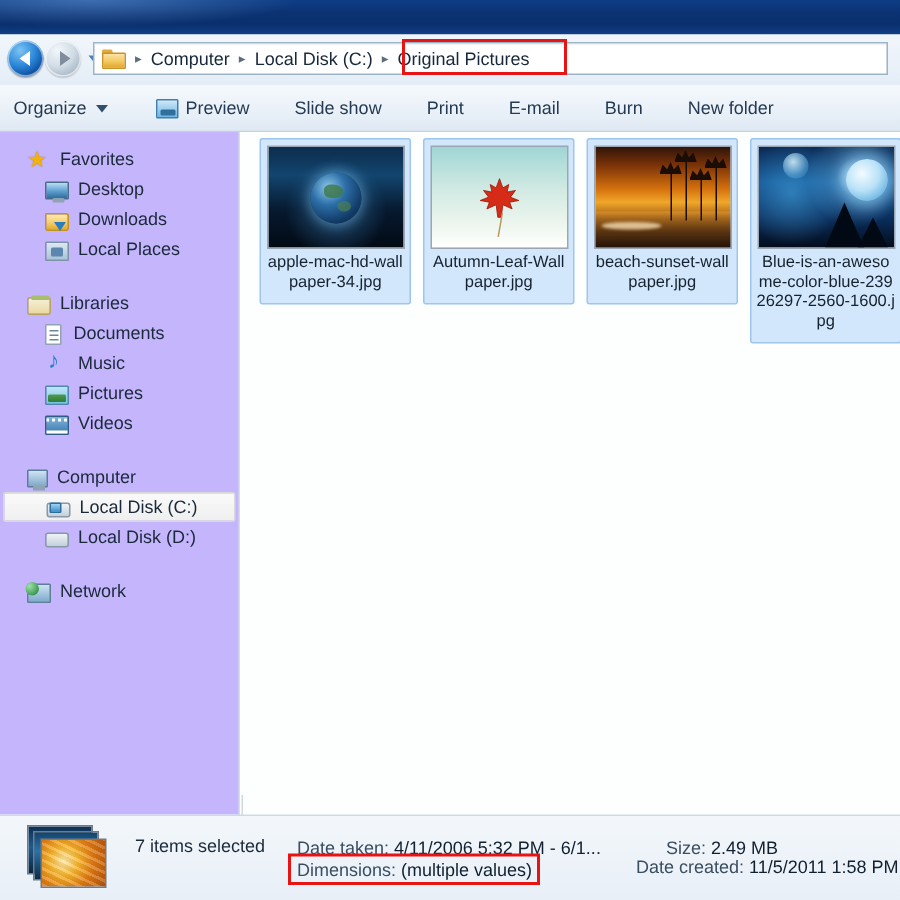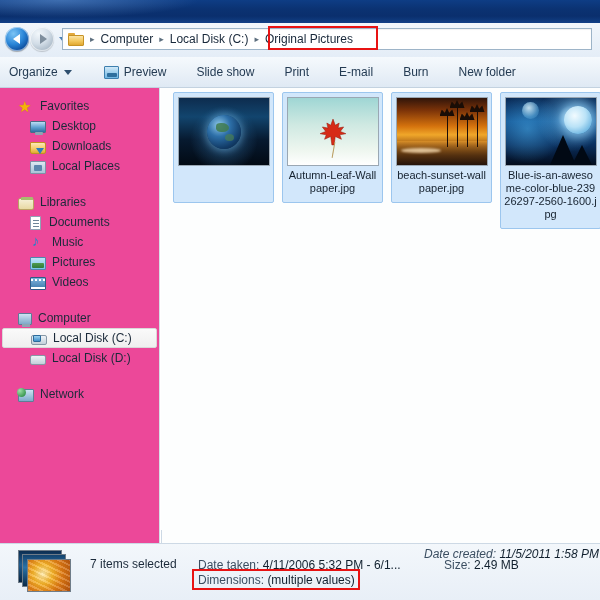--- a/index.html
+++ b/index.html
@@ -178,21 +178,21 @@
     width: 10px; height: 4px;
     background: #2e6f9e;
     border-radius: 1px;
   }
 
   
   .sidebar {
     position: absolute;
     left: 0; top: 88px;
     width: 160px; height: 455px;
-    background: #ec4899;
+    background: #c4b5fd;
     border-right: 1px solid #d6dee6;
     box-sizing: border-box;
     overflow: hidden;
   }
   .sb-group { margin-top: 8px; }
   .sb-row {
     display: flex;
     align-items: center;
     height: 20px;
     padding-left: 18px;
@@ -490,21 +490,21 @@
   }
 
   .dp-text { position: absolute; font-size: 12px; color: #1b2a3a; white-space: nowrap; }
   .dp-label { color: #3b4e61; }
   .dp-val { color: #11202e; text-align: center; }
 
   #dp-selected { left: 90px; top: 557px; }
   #dp-datetaken { left: 198px; top: 558px; }
   #dp-dims      { left: 198px; top: 573px; }
   #dp-size      { left: 444px; top: 558px; }
-  #dp-created   { left: 424px; top: 547px; font-style: italic; }
+  #dp-created   { left: 424px; top: 571px; }
 
   .sep-line {
     position: absolute;
     left: 161px; top: 530px;
     width: 1px; height: 14px;
     background: #cdd9e5;
   }
 </style>
 </head>
 <body>
@@ -637,20 +637,21 @@
 
   <div class="filepane">
 
     <div class="file-item" style="left:12px; top:4px; height:111px;">
       <div class="thumb th-apple">
         <div class="globe">
             <div class="cont1"></div>
             <div class="cont2"></div>
           </div>
       </div>
+      <div class="fname">apple-mac-hd-wallpaper-34.jpg</div>
     </div>
 
     <div class="file-item" style="left:121px; top:4px; height:111px;">
       <div class="thumb th-leaf">
         <svg class="leaf" viewBox="0 0 100 100">
           <path d="M50 4 L58 26 L72 18 L68 36 L88 32 L76 48 L96 56 L74 60 L80 76 L58 66 L54 96 L46 96 L42 66 L20 76 L26 60 L4 56 L24 48 L12 32 L32 36 L28 18 L42 26 Z" fill="#d62b17" stroke="#9a1c0c" stroke-width="2"></path>
         </svg>
         <div class="stem"></div>
       </div>
       <div class="fname">Autumn-Leaf-Wallpaper.jpg</div>

